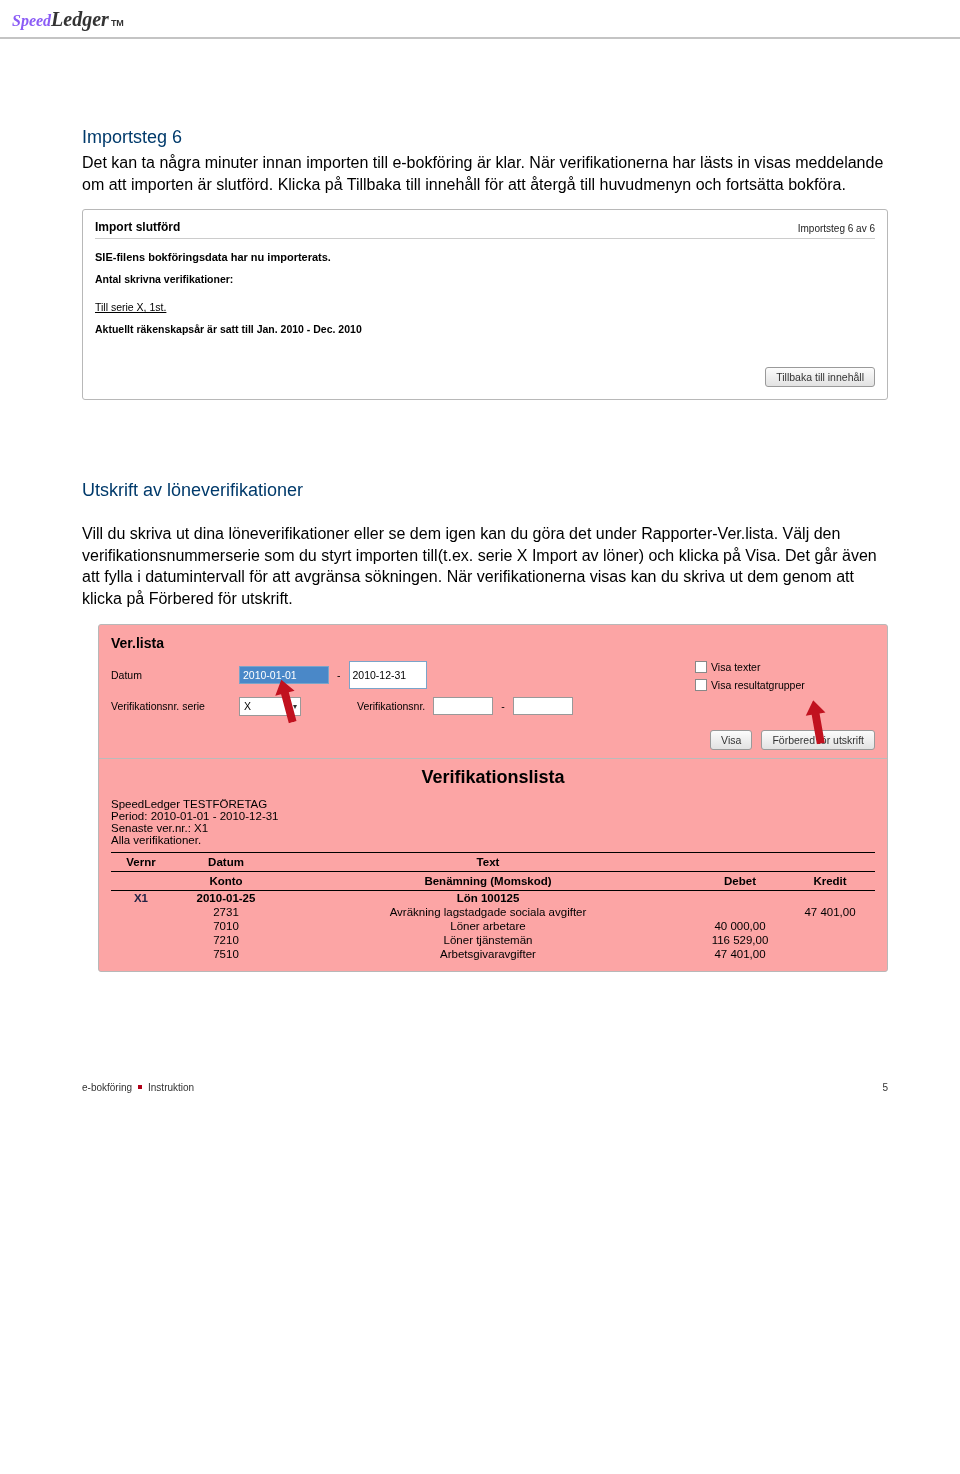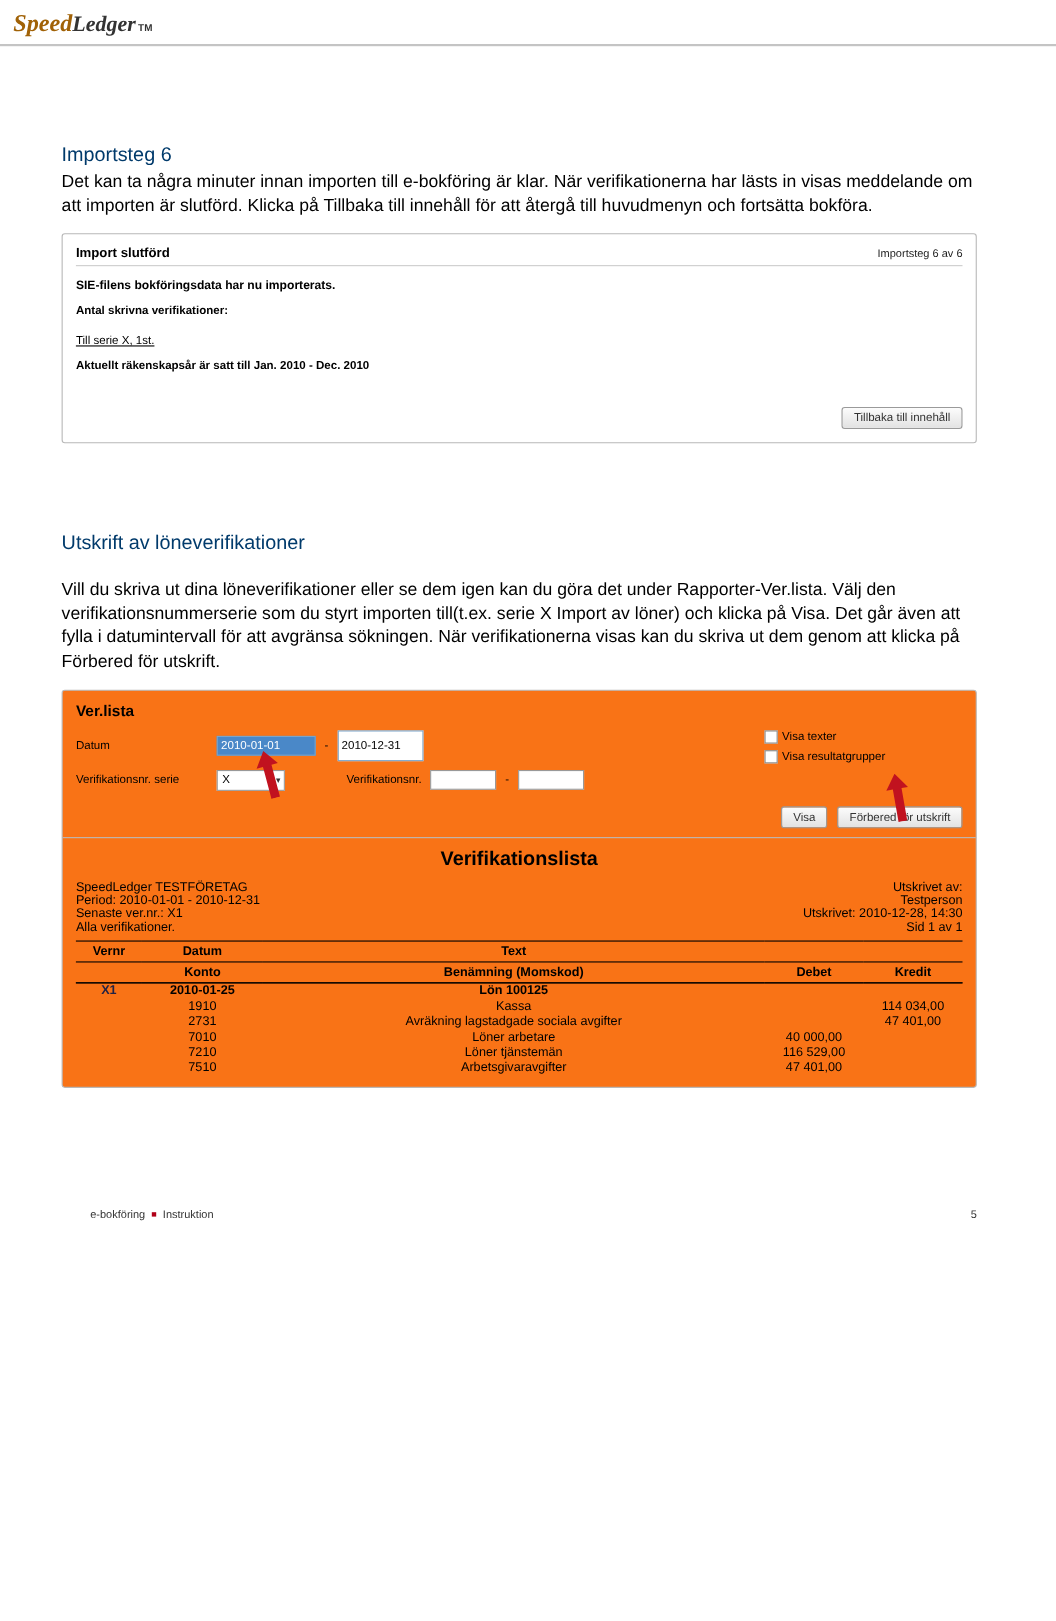--- a/index.html
+++ b/index.html
@@ -9,25 +9,25 @@
     color: #000;
     width: 960px;
     padding: 0;
     font-size: 13px;
   }
   .page-header {
     padding: 8px 12px 6px 12px;
     border-bottom: 2px solid #c4c4c4;
   }
   .logo-holder { display: flex; align-items: baseline; font-weight: bold; }
-  .logo-speed { color: #a16207; font-style: italic; font-size: 22px; font-family: Georgia, 'Times New Roman', serif; }
+  .logo-speed { color: #8b5cf6; font-style: italic; font-size: 16px; font-family: Georgia, 'Times New Roman', serif; }
   .logo-ledger { color: #333; font-style: italic; font-size: 20px; font-family: Georgia, 'Times New Roman', serif; }
   .logo-tm { font-size: 9px; color: #333; margin-left: 2px; font-style: normal; }
   .content {
-    padding: 88px 72px 0 56px;
+    padding: 88px 72px 0 82px;
   }
   .doc-h1 {
     color: #003a6b;
     font-size: 18px;
     font-weight: normal;
     margin-bottom: 4px;
   }
   .doc-p {
     font-size: 16px;
     line-height: 1.35;
@@ -63,26 +63,27 @@
     color: #333;
     font-family: Verdana, Arial, sans-serif;
     white-space: nowrap;
   }
   .btn-row-right { text-align: right; margin-top: 32px; }
   .section-gap { height: 80px; }
   
   .ver-panel {
     border: 1px solid #b8b8b8;
     border-radius: 3px;
-    background: #f97316;
+    background: #fca5a5;
     margin-top: 14px;
     font-family: Verdana, Arial, sans-serif;
     font-size: 11px;
     position: relative;
     padding: 0;
+    margin-left: 16px;
   }
   .ver-header {
     padding: 10px 12px 6px 12px;
   }
   .ver-title { font-size: 14px; font-weight: bold; margin-bottom: 10px; }
   .ver-form-row { display: flex; align-items: center; gap: 8px; margin-bottom: 8px; }
   .ver-label { font-size: 10.5px; width: 120px; }
   .ver-label-sm { font-size: 10.5px; }
   .inp-date {
     width: 78px; height: 28px; border: 1px solid #7aa4c9;
@@ -233,26 +234,20 @@
 
     <div class="ver-middle">
       <div class="ver-list-title">Verifikationslista</div>
       <div class="ver-meta">
         <div>
           <div>SpeedLedger TESTFÖRETAG</div>
           <div>Period: 2010-01-01 - 2010-12-31</div>
           <div>Senaste ver.nr.: X1</div>
           <div>Alla verifikationer.</div>
         </div>
-        <div class="ver-meta-r">
-          <div>Utskrivet av:</div>
-          <div>Testperson</div>
-          <div>Utskrivet: 2010-12-28, 14:30</div>
-          <div>Sid 1 av 1</div>
-        </div>
       </div>
 
       <table class="ver-table">
         <thead>
           <tr>
             <td class="col-k">Vernr</td>
             <td class="col-d">Datum</td>
             <td>Text</td>
             <td class="col-num"></td>
             <td class="col-num"></td>
@@ -266,27 +261,20 @@
           </tr>
         </thead>
         <tbody id="ver-rows">
           <tr>
             <td class="vernr-bold">X1</td>
             <td style="font-weight:bold;">2010-01-25</td>
             <td style="font-weight:bold;">Lön 100125</td>
             <td class="col-num"></td>
             <td class="col-num"></td>
           </tr>
-        <tr>
-              <td></td>
-              <td>1910</td>
-              <td>Kassa</td>
-              <td class="col-num"></td>
-              <td class="col-num">114 034,00</td>
-            </tr>
             <tr>
               <td></td>
               <td>2731</td>
               <td>Avräkning lagstadgade sociala avgifter</td>
               <td class="col-num"></td>
               <td class="col-num">47 401,00</td>
             </tr>
             <tr>
               <td></td>
               <td>7010</td>

